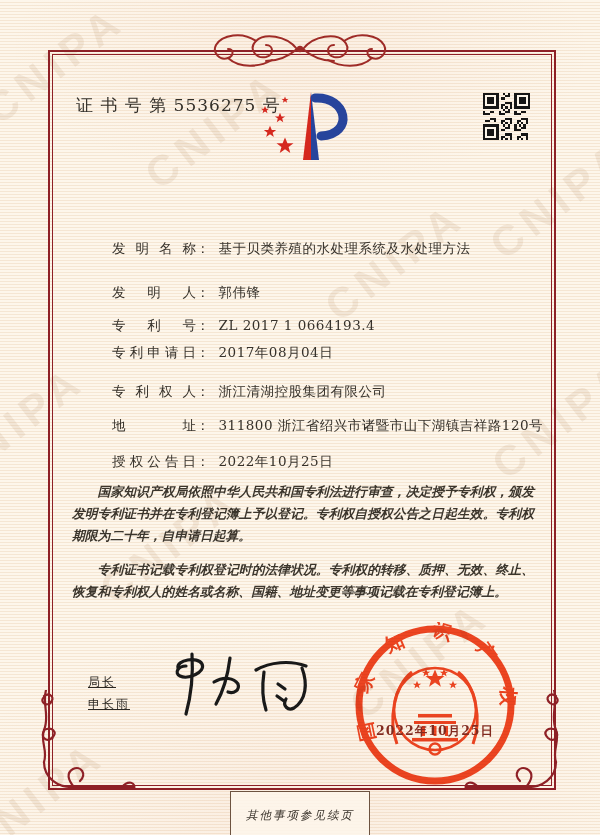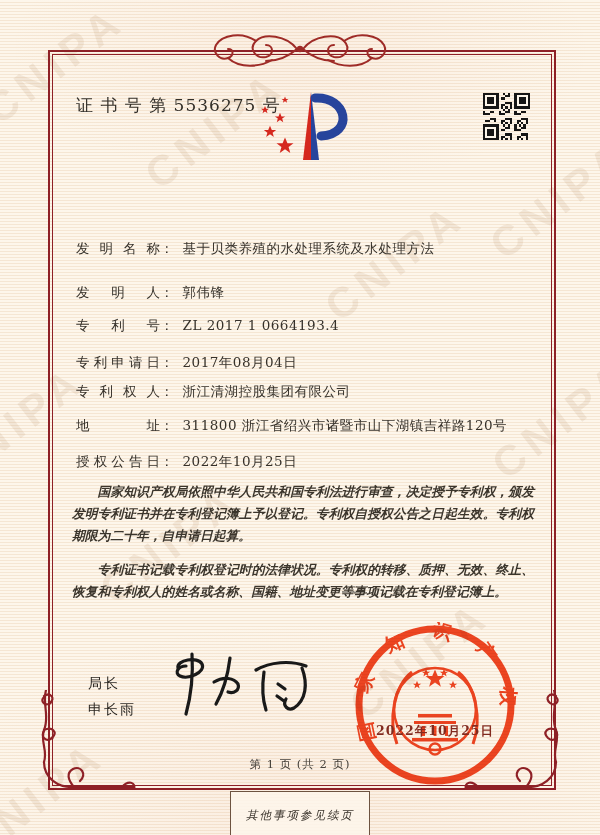--- a/index.html
+++ b/index.html
@@ -25,32 +25,32 @@
   .corner-flourish.left{left:30px;}
   .corner-flourish.right{right:30px;transform:scaleX(-1);}
   
   .cert-no{position:absolute;left:76px;top:94px;font-size:17px;letter-spacing:1px;color:#332f29;}
   .logo{position:absolute;left:243px;top:86px;}
   .qr{position:absolute;left:483px;top:93px;width:47px;height:47px;}
   .title{position:absolute;left:0;top:166px;width:600px;text-align:center;}
   .title span{font-size:29px;font-weight:bold;letter-spacing:16px;margin-right:-16px;color:#1f1b16;}
   
   .frow{position:absolute;left:76px;font-size:13.5px;white-space:nowrap;color:#36312a;}
-  .lbl{display:inline-block;width:84px;text-align:justify;text-align-last:justify;vertical-align:baseline;}
+  .lbl{display:inline-block;width:84px;text-align:justify;text-align-last:justify;vertical-align:baseline;margin-left:36px;}
   .colon{display:inline-block;}
   .fval{margin-left:9px;letter-spacing:0.5px;}
-  .r1{top:240px}.r2{top:284px}.r3{top:317px}.r4{top:354px}.r5{top:383px}.r6{top:417px}
+  .r1{top:240px}.r2{top:284px}.r3{top:317px}.r4{top:344px}.r5{top:383px}.r6{top:417px}
   .grant-date{top:453px;left:76px;}
   .grant-no{top:453px;left:308px;position:absolute;font-size:13.5px;white-space:nowrap;color:#36312a;}
   
   .bodytext{position:absolute;left:72px;top:481px;width:462px;font-size:12.8px;line-height:1.7;
     font-style:italic;color:#3b352c;text-align:justify;}
   .bodytext p{margin:0 0 13px 0;text-indent:2em;font-weight:bold;}
   
-  .sig-block{position:absolute;left:88px;top:671px;font-size:14px;letter-spacing:2px;color:#2b2722;line-height:1.85;}
+  .sig-block{position:absolute;left:88px;top:671px;font-size:12px;letter-spacing:2px;color:#2b2722;line-height:1.85;text-decoration:underline;}
   .sig-svg{position:absolute;left:158px;top:644px;}
   
   .seal{position:absolute;left:352px;top:622px;mix-blend-mode:multiply;opacity:0.93;}
   
   .page-info{position:absolute;left:0;top:757px;width:600px;text-align:center;font-size:11.5px;
     letter-spacing:1px;color:#45403a;}
   .cont-note{position:absolute;left:50%;top:791px;transform:translateX(-50%);
     border:1px solid #6d5340;padding:16px 15px;font-size:11.5px;letter-spacing:2px;color:#3c362e;
     background:rgba(253,246,235,0.85);font-style:italic;white-space:nowrap;}
 </style>
@@ -308,16 +308,15 @@
         <rect x="93" y="104" width="3" height="10"></rect>
         <rect x="60" y="116" width="46" height="3.5"></rect>
       </g>
       <path d="M45,122 C36,98 42,64 60,50" fill="none" stroke="#ee3a13" stroke-width="3"></path>
       <path d="M121,122 C130,98 124,64 106,50" fill="none" stroke="#ee3a13" stroke-width="3"></path>
       <circle cx="83" cy="127" r="5.5" fill="none" stroke="#ee3a13" stroke-width="2.5"></circle>
     </g>
     <text x="83" y="113" text-anchor="middle" font-size="12.5" font-weight="bold" letter-spacing="1" fill="#7c1d12" font-family="DejaVu Serif, Liberation Serif, serif">2022年10月25日</text>
   </svg>
 
-  <div class="page-info">第 1 页 (共 2 页)</div>
   <div class="cont-note">其他事项参见续页</div>
 
 </div>
 
 </body></html>

